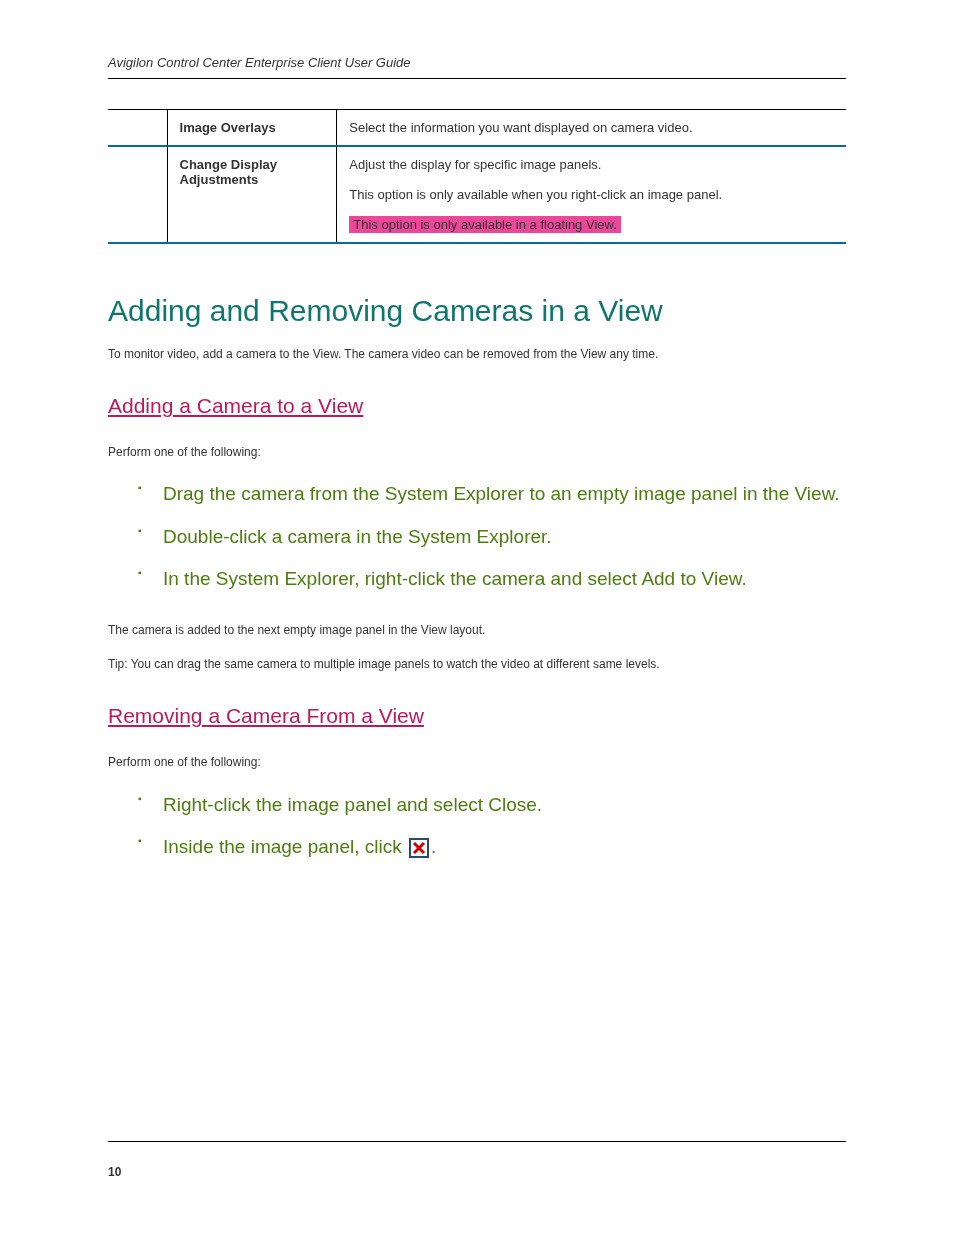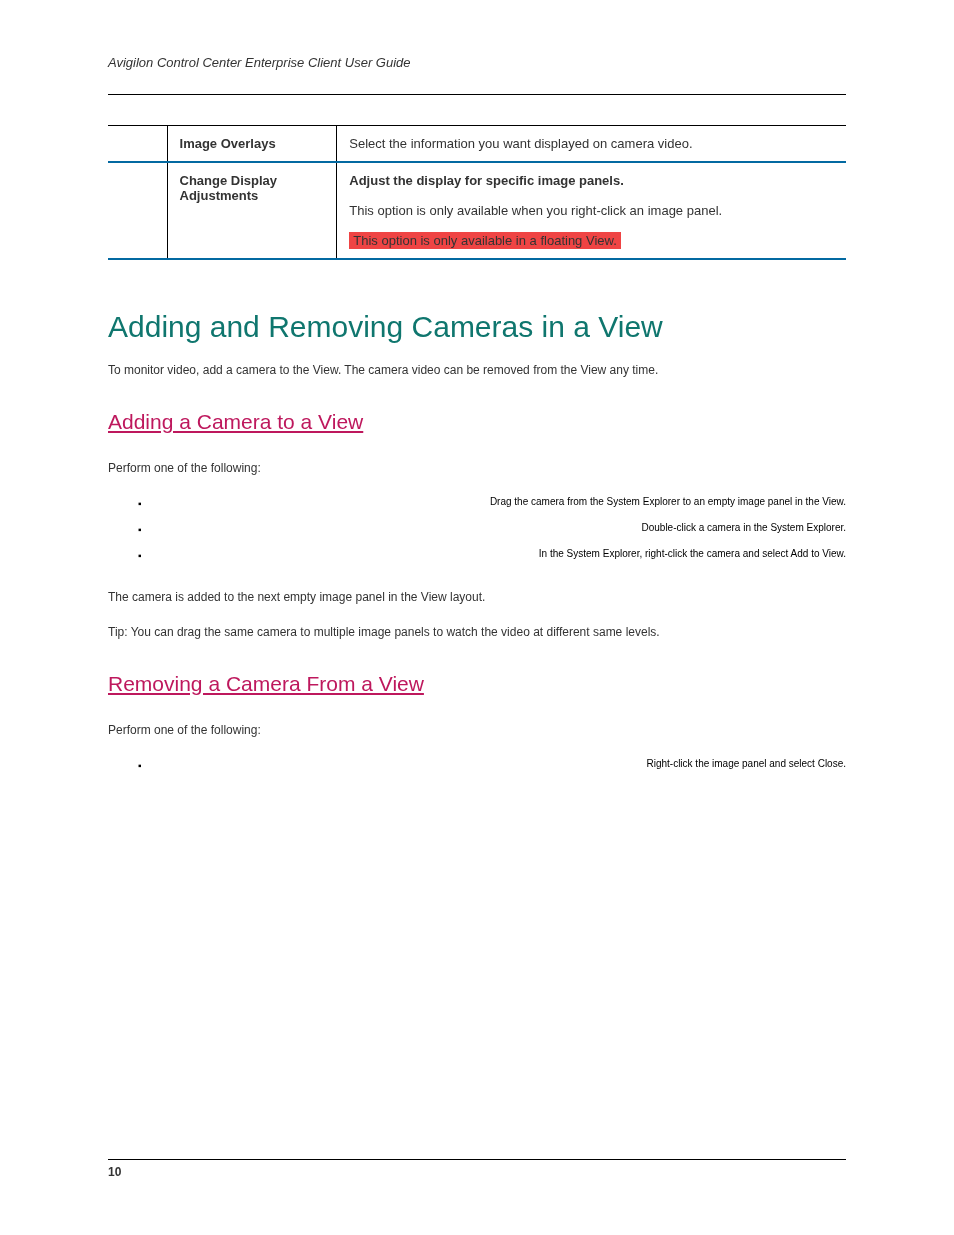--- a/index.html
+++ b/index.html
@@ -12,21 +12,21 @@
       height: 1235px;
       background: #ffffff;
       font-family: Arial, sans-serif;
       position: relative;
       padding: 55px 108px 50px 108px;
     }
     .header {
       font-style: italic;
       font-size: 13px;
       color: #333;
-      padding-bottom: 24px;
+      padding-bottom: 8px;
       border-bottom: 1px solid #000;
       margin-bottom: 30px;
     }
     .table {
       width: 100%;
       border-collapse: collapse;
       margin-bottom: 50px;
     }
     .table td {
       border-top: 1px solid #000;
@@ -42,21 +42,21 @@
     }
     .table td:nth-child(2) {
       width: 23%;
       border-right: 1px solid #000;
       font-weight: bold;
     }
     .table td:nth-child(3) {
       width: 69%;
     }
     .highlight {
-      background: #ef4444;
+      background: #ec4899;
       padding: 1px 4px;
       margin-top: 26px;
     }
     .h1 {
       font-family: Arial, sans-serif;
       font-size: 30px;
       font-weight: normal;
       color: #0f766e;
       margin-bottom: 17px;
     }
@@ -73,27 +73,26 @@
       color: #be185d;
       text-decoration: underline;
       margin-bottom: 25px;
     }
     .list {
       list-style: none;
       padding-left: 30px;
       margin-bottom: 25px;
     }
     .list li {
-      font-size: 10px;
-      color: #000000;
+      font-size: 19px;
+      color: #4d7c0f;
       line-height: 1.8;
       position: relative;
       padding-left: 25px;
       margin-bottom: 8px;
-      text-align: right;
     }
     .list li::before {
       content: "▪";
       position: absolute;
       left: 0;
       font-size: 10px;
       top: 2px;
     }
     .close-icon {
       display: inline-block;
@@ -104,21 +103,21 @@
     }
     .close-icon svg {
       display: block;
     }
     .footer {
       position: absolute;
       bottom: 55px;
       left: 108px;
       right: 108px;
       border-top: 1px solid #000;
-      padding-top: 2px;
+      padding-top: 20px;
     }
     .page-number {
       font-size: 12px;
       font-weight: bold;
       color: #333;
     }
   </style>
 </head>
 <body>
 
@@ -130,21 +129,21 @@
   <tbody>
       <tr>
     <td></td>
     <td>Image Overlays</td>
     <td>Select the information you want displayed on camera video.</td>
   </tr>
   <tr>
     <td></td>
     <td>Change Display Adjustments</td>
     <td>
-      <div style="margin-bottom:15px;font-weight:bold;">Adjust the display for specific image panels.</div>
+      <div style="margin-bottom:15px;">Adjust the display for specific image panels.</div>
       <div style="margin-bottom:15px;">This option is only available when you right-click an image panel.</div>
       <div><span class="highlight">This option is only available in a floating View.</span></div>
     </td>
   </tr>
 </tbody>
   </table>
 
 <h1 class="h1">Adding and Removing Cameras in a View</h1>
 
 <p class="body-text">To monitor video, add a camera to the View. The camera video can be removed from the View any time.</p>
@@ -162,17 +161,23 @@
 <p class="body-text" style="margin-bottom:15px;">The camera is added to the next empty image panel in the View layout.</p>
 
 <p class="body-text">Tip: You can drag the same camera to multiple image panels to watch the video at different same levels.</p>
 
 <h2 class="h2">Removing a Camera From a View</h2>
 
 <p class="body-text" style="margin-bottom:15px;">Perform one of the following:</p>
 
 <ul class="list">
   <li>Right-click the image panel and select Close.</li>
+  <li>
+    <span>Inside the image panel, click </span><span class="close-icon"><svg viewBox="0 0 20 20" width="20" height="20">
+          <rect x="1" y="1" width="18" height="18" fill="none" stroke="#2a4a6a" stroke-width="2"></rect>
+          <path d="M5 5 L15 15 M15 5 L5 15" stroke="#d00000" stroke-width="3"></path>
+        </svg></span><span>.</span>
+  </li>
 </ul>
 
 <div class="footer">
   <span class="page-number">10</span>
 </div>
 
 </body></html>

